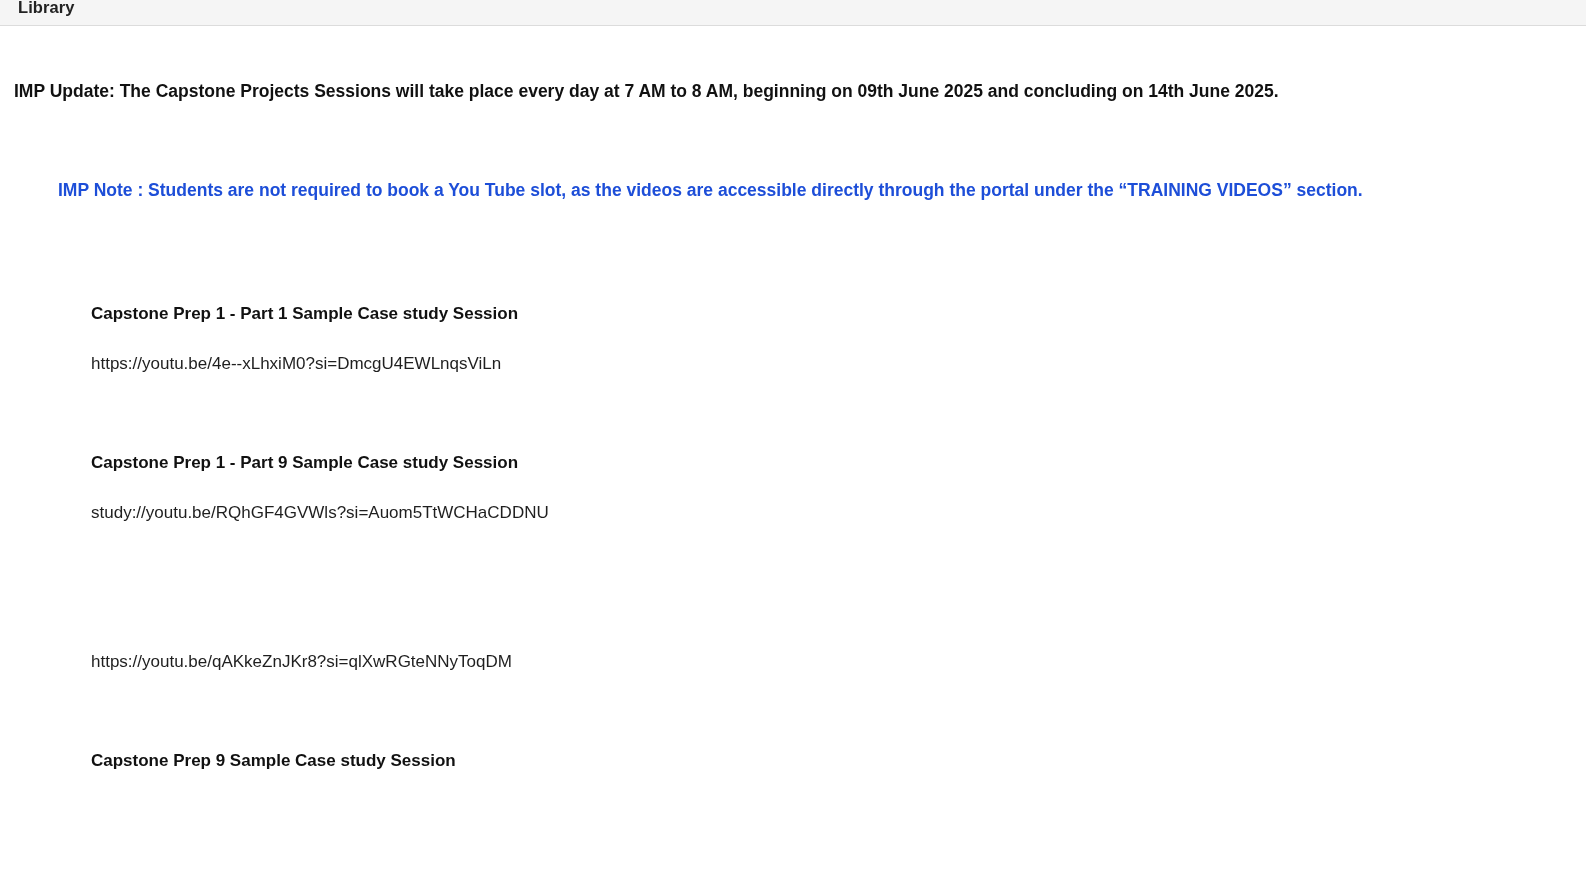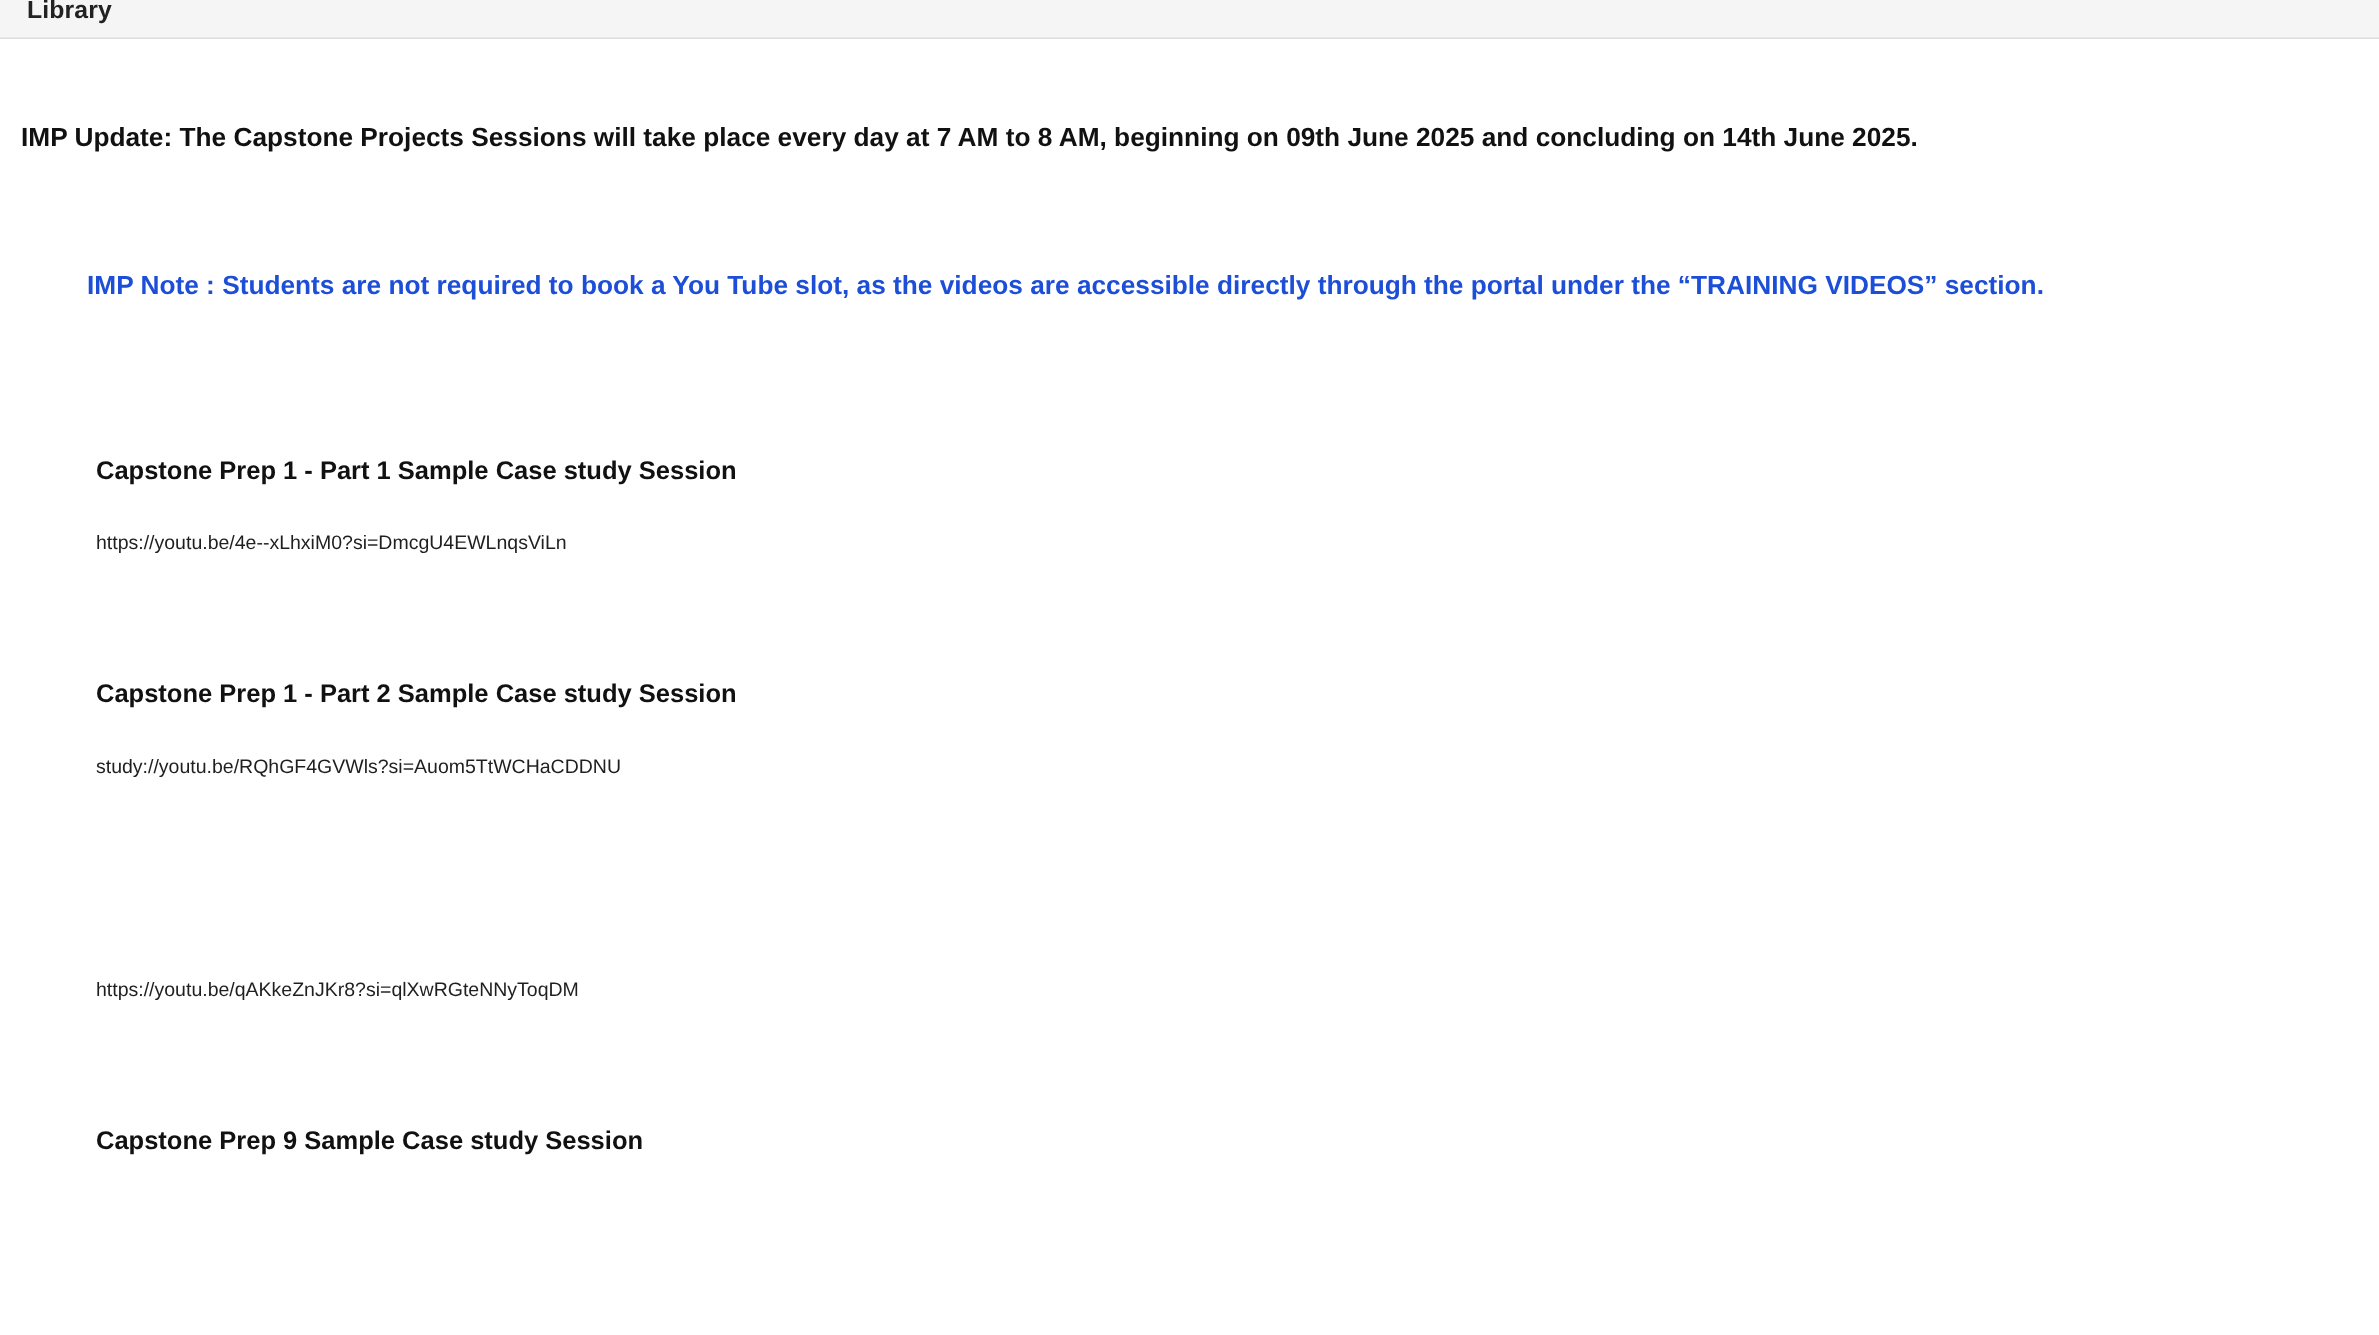--- a/index.html
+++ b/index.html
@@ -78,37 +78,38 @@
   .session-list {
     position: absolute;
     left: 0;
     top: 255px;
     width: 1586px;
   }
 
   .session-item {
     position: relative;
     height: 149px;
+    margin-left: 27px;
   }
 
   .session-title {
     position: absolute;
     left: 64px;
     top: 23px;
     font-size: 17px;
     font-weight: bold;
     color: #111111;
     white-space: nowrap;
   }
 
   .session-link {
     position: absolute;
     left: 64px;
     top: 73px;
-    font-size: 13px;
+    font-size: 17px;
     font-weight: normal;
     color: #1f1f1f;
     text-decoration: none;
     white-space: nowrap;
     text-align: right;
   }
 </style>
 </head>
 <body>
 
@@ -125,21 +126,21 @@
     <div class="notice-sub">IMP Note : Students are not required to book a You Tube slot, as the videos are accessible directly through the portal under the “TRAINING VIDEOS” section.</div>
 
     <div class="session-list">
 
       <div class="session-item">
         <div class="session-title">Capstone Prep 1 - Part 1 Sample Case study Session</div>
         <a class="session-link" href="#">https://youtu.be/4e--xLhxiM0?si=DmcgU4EWLnqsViLn</a>
       </div>
 
       <div class="session-item">
-        <div class="session-title">Capstone Prep 1 - Part 2 Sample Case study Session</div>
+        <div class="session-title">Capstone Prep 1 - Part 9 Sample Case study Session</div>
         <a class="session-link" href="#">study://youtu.be/RQhGF4GVWls?si=Auom5TtWCHaCDDNU</a>
       </div>
 
       <div class="session-item">
         <a class="session-link" href="#">https://youtu.be/qAKkeZnJKr8?si=qlXwRGteNNyToqDM</a>
       </div>
 
       <div class="session-item">
         <div class="session-title">Capstone Prep 9 Sample Case study Session</div>
       </div>

